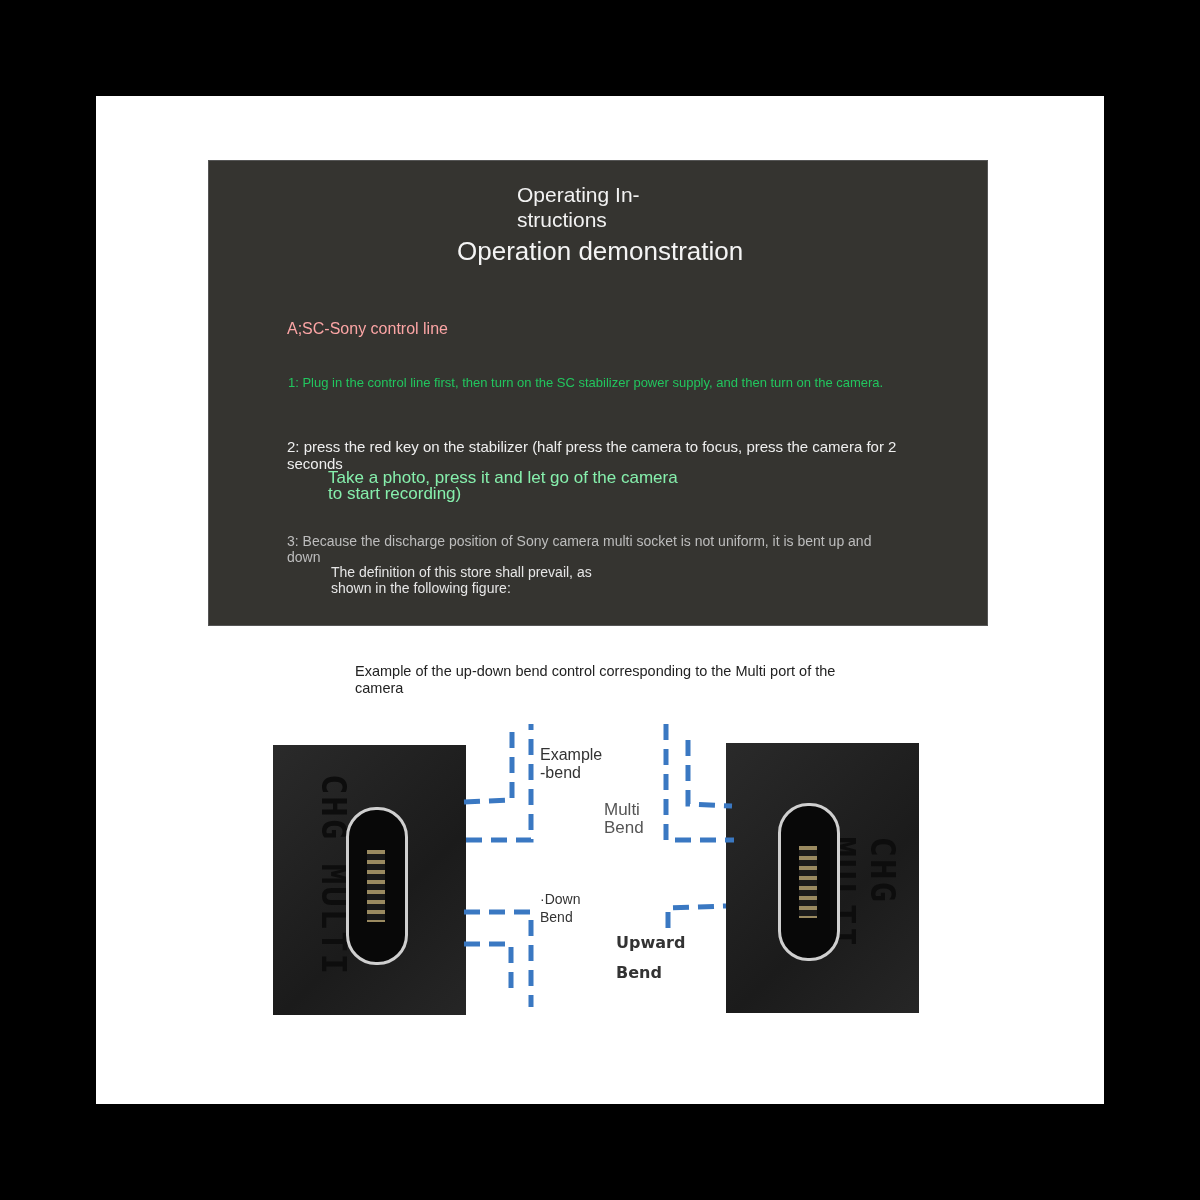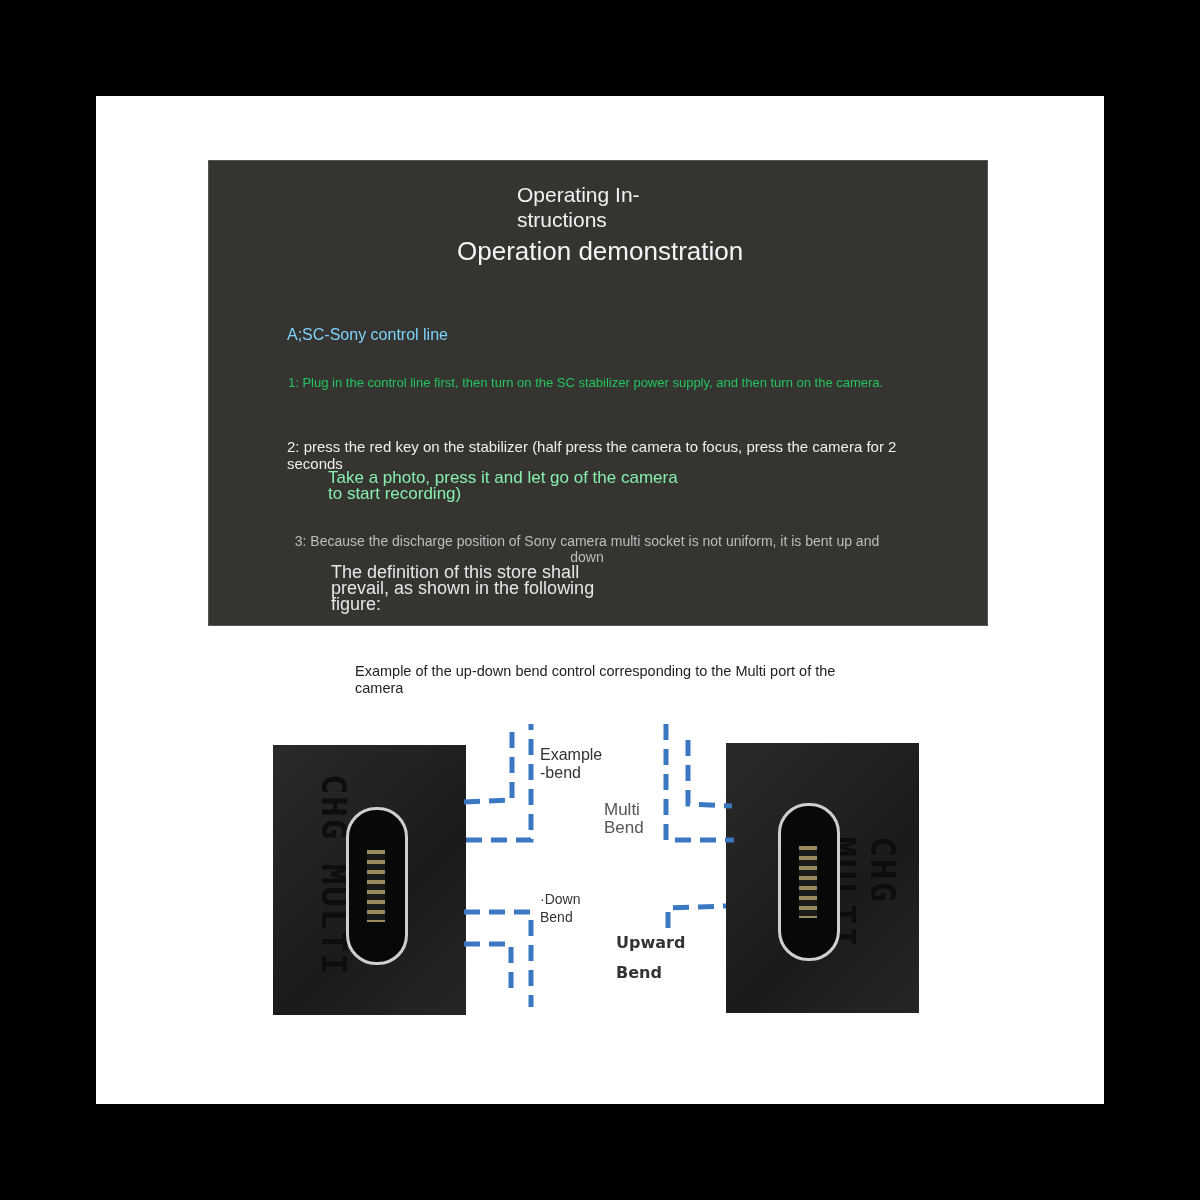--- a/index.html
+++ b/index.html
@@ -2,26 +2,26 @@
 <html><head>
   <meta charset="utf-8">
   <style>
     html, body { margin: 0; padding: 0; }
     body { width: 1200px; height: 1200px; background: #000000; position: relative; overflow: hidden; font-family: "Liberation Sans", sans-serif; }
     .page { position: absolute; left: 96px; top: 96px; width: 1008px; height: 1008px; background: #ffffff; }
     .panel { position: absolute; left: 208px; top: 160px; width: 780px; height: 466px; background: #353430; border: 1px solid #555; box-sizing: border-box; }
     .t { position: absolute; color: #f2f2f2; white-space: nowrap; }
     .title1 { left: 517px; top: 182px; font-size: 21px; line-height: 25px; white-space: normal; width: 150px; }
     .title2 { left: 457px; top: 220px; font-size: 26px; color: #f4f4f4; margin-top: 16px; }
-    .secA { left: 287px; top: 320px; font-size: 16px; color: #7dd3fc; margin-top: 6px; }
+    .secA { left: 287px; top: 320px; font-size: 16px; color: #fca5a5; }
     .s1 { left: 288px; top: 374px; font-size: 13px; line-height: 18px; color: #22c55e; white-space: normal; width: 600px; }
     .s2 { left: 287px; top: 438px; font-size: 15px; line-height: 17px; color: #eeeeee; white-space: normal; width: 610px; }
     .s2b { left: 328px; top: 470px; font-size: 17px; line-height: 16px; color: #86efac; white-space: normal; width: 360px; }
-    .s3 { left: 287px; top: 533px; font-size: 14px; line-height: 16px; color: #bdbdbd; white-space: normal; width: 600px; text-align: center; }
-    .s3b { left: 331px; top: 564px; font-size: 18px; line-height: 16px; color: #e6e6e6; white-space: normal; width: 300px; }
+    .s3 { left: 287px; top: 533px; font-size: 14px; line-height: 16px; color: #bdbdbd; white-space: normal; width: 600px; }
+    .s3b { left: 331px; top: 564px; font-size: 14px; line-height: 16px; color: #e6e6e6; white-space: normal; width: 300px; }
     .caption { position: absolute; left: 355px; top: 663px; width: 500px; font-size: 14.5px; line-height: 17px; color: #222; }
     .photo { position: absolute; background: linear-gradient(135deg, #2a2a2a, #1b1b1b 60%, #262626); overflow: hidden; }
     .photoL { left: 273px; top: 745px; width: 193px; height: 270px; }
     .photoR { left: 726px; top: 743px; width: 193px; height: 270px; }
     .port { position: absolute; width: 62px; height: 158px; border: 3px solid #cfcfcf; border-radius: 30px; background: #080808; box-sizing: border-box; }
     .pins { position: absolute; left: 18px; top: 40px; width: 18px; height: 72px; background: repeating-linear-gradient(#9a8a60 0 4px, #1a1a1a 4px 10px); }
     .vlabel { position: absolute; color: #0d0d0d; font-weight: bold; font-size: 34px; letter-spacing: 2px; font-family: "DejaVu Sans Mono", monospace; }
     .lbl { position: absolute; color: #333; font-size: 16px; line-height: 18px; }
     .lbl-big { position: absolute; color: #333; font-size: 16px; line-height: 30px; font-weight: bold; font-family: "DejaVu Sans", sans-serif; }
     svg.dash { position: absolute; left: 0; top: 0; }

